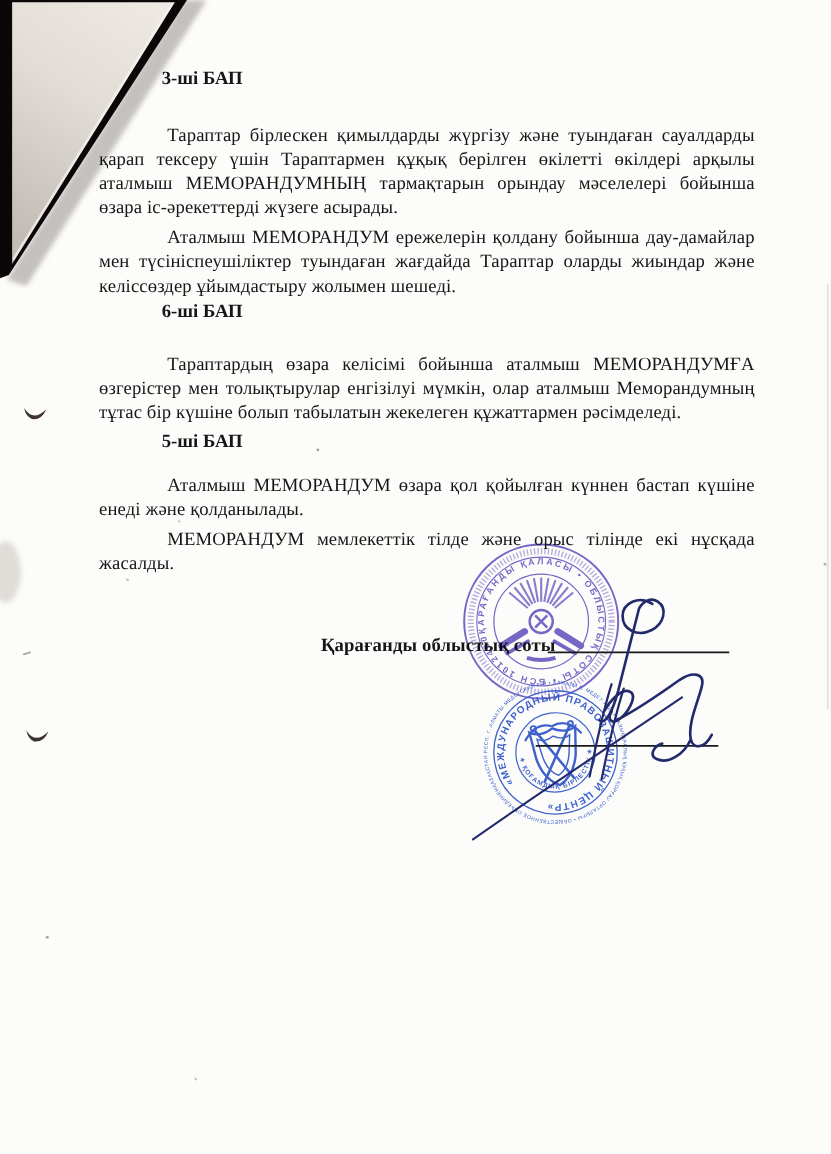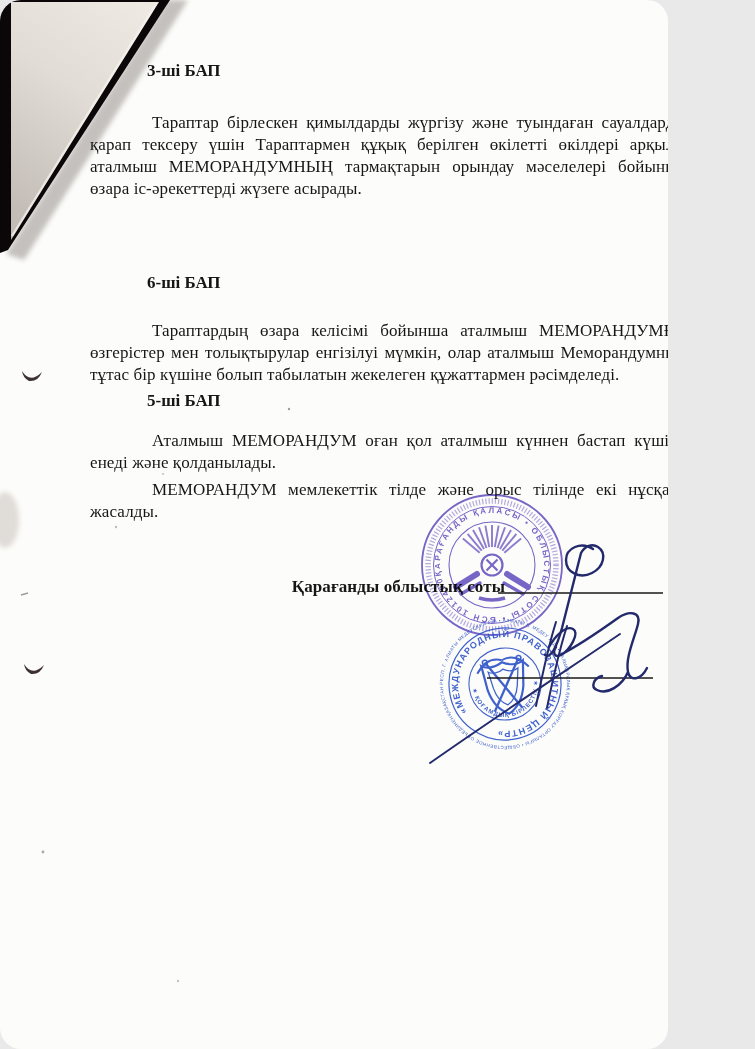--- a/index.html
+++ b/index.html
@@ -7,26 +7,25 @@
     --text-color:#161616;
     --stamp-purple:#6752c4;
     --stamp-blue:#2c52cc;
     --ink:#232a6e;
     --line-color:#1a1a1a;
   }
   html,body{margin:0;padding:0;}
   body{background:#e9e9e9;}
   .page{
     position:relative;
-    width:668px;height:1049px;
+    width:755px;height:1049px;
     background:var(--page-bg);
     overflow:hidden;
     font-family:"Liberation Serif",serif;
     color:var(--text-color);
-    border-radius:21px;
   }
   .textcol{position:absolute;left:85px;width:606px;}
   .art-heading{
     font-size:17px;font-weight:bold;line-height:22px;
     margin:0 0 0 62px;padding:0;
   }
   .article p{
     margin:5px;padding:0;
     font-size:17px;line-height:22px;
     text-align:justify;text-indent:62px;
@@ -51,30 +50,31 @@
   .stamp-tiny-text{font-family:"Liberation Sans",sans-serif;}
 </style>
 </head>
 <body>
 
 <div class="page">
 
   <section class="article textcol" id="article3">
     <h2 class="art-heading">3-ші БАП</h2>
     <p>Тараптар бірлескен қимылдарды жүргізу және туындаған сауалдарды қарап тексеру үшін Тараптармен құқық берілген өкілетті өкілдері арқылы аталмыш МЕМОРАНДУМНЫҢ тармақтарын орындау мәселелері бойынша өзара іс-әрекеттерді жүзеге асырады.</p>
+    <p>Аталмыш МЕМОРАНДУМ ережелерін қолдану бойынша дау-дамайлар мен түсініспеушіліктер туындаған жағдайда Тараптар оларды жиындар және келіссөздер ұйымдастыру жолымен шешеді.</p>
   </section>
 
   <section class="article textcol" id="article4">
     <h2 class="art-heading">6-ші БАП</h2>
     <p>Тараптардың өзара келісімі бойынша аталмыш МЕМОРАНДУМҒА өзгерістер мен толықтырулар енгізілуі мүмкін, олар аталмыш Меморандумның тұтас бір күшіне болып табылатын жекелеген құжаттармен рәсімделеді.</p>
   </section>
 
   <section class="article textcol" id="article5">
     <h2 class="art-heading">5-ші БАП</h2>
-    <p>Аталмыш МЕМОРАНДУМ оған қол аталмыш күннен бастап күшіне енеді және қолданылады.</p>
+    <p>Аталмыш МЕМОРАНДУМ өзара қол қойылған күннен бастап күшіне енеді және қолданылады.</p>
     <p>МЕМОРАНДУМ мемлекеттік тілде және орыс тілінде екі нұсқада жасалды.</p>
   </section>
 
   <div class="sig-row" id="sig-row-1">
     <div class="sig-name">Қарағанды облыстық соты</div>
   </div>
 
 
   <svg class="overlay" viewBox="0 0 755 1049" xmlns="http://www.w3.org/2000/svg">
     <defs>

